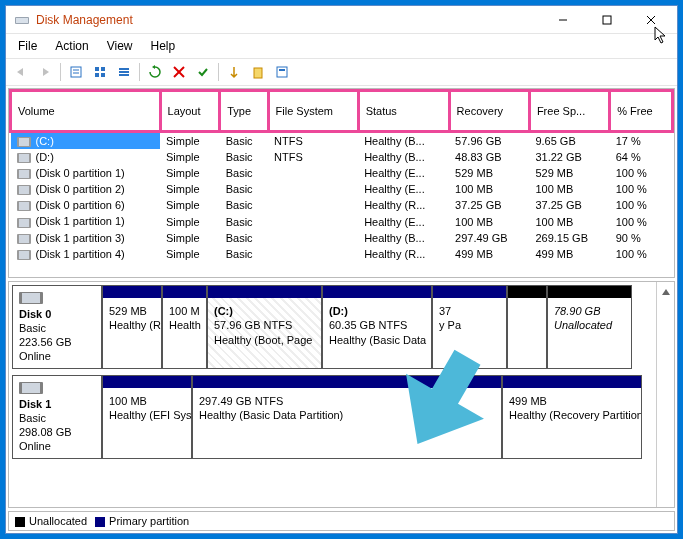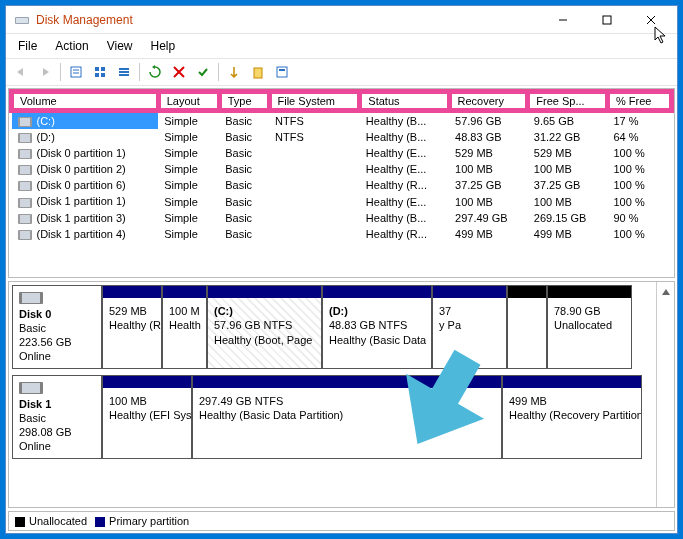--- a/index.html
+++ b/index.html
@@ -38,21 +38,21 @@
   .menu-item { padding: 3px 8px; font-size:12px; }
   
   .toolbar { display:flex; align-items:center; padding: 2px 4px; gap:2px; border-top:1px solid #e5e5e5; border-bottom:1px solid #e5e5e5; }
   .tb-btn { width:22px; height:22px; display:flex;align-items:center;justify-content:center; border:1px solid transparent; }
   .tb-sep { width:1px; height:18px; background:#ccc; margin:0 2px; }
   .tb-btn.disabled { opacity:.4; }
   
   .content { flex:1; display:flex; flex-direction:column; padding:2px; gap:3px; min-height:0; }
   .list-pane { border:1px solid #bbb; overflow:auto; height: 190px; }
   table.vol { border-collapse:collapse; width:100%; font-size:11px; }
-  table.vol th { text-align:left; font-weight:normal; background:#fff; border:5px solid #ec4899; padding:1px 6px; position:sticky; top:0; }
+  table.vol th { text-align:left; font-weight:normal; background:#fff; border:3px solid #ec4899; padding:13px 6px; position:sticky; top:0; }
   table.vol td { padding:2px 6px; white-space:nowrap; }
   table.vol tr.sel td.first { background:#3399ff; color:#fff; }
   .vicon { display:inline-block; width:14px; height:10px; background:#9a9a9a; margin-right:5px; border-radius:1px; position:relative; vertical-align:middle; }
   .vicon::after { content:""; position:absolute; inset:1px 2px 1px 2px; background:#cfd6df; }
   
   .graphic-pane { flex:1; border:1px solid #bbb; display:flex; min-height:0; }
   .disks { flex:1; overflow:auto; padding:3px 3px 3px 3px; }
   .disk-row { display:flex; margin-bottom:6px; }
   .disk-label { width:90px; border:1px solid #555; padding:6px 6px; display:flex; flex-direction:column; gap:2px; }
   .disk-label .dicon { width:24px; height:12px; background:#808080; margin-bottom:2px; border-radius:1px; position:relative;}
@@ -319,39 +319,39 @@
                 <div class="pbody">
                   <div class="plabel">(C:)</div>
                   <div>57.96 GB NTFS</div>
                   <div>Healthy (Boot, Page</div>
                 </div>
               </div>
               <div class="part" style="width: 110px;">
                 <div class="stripe "></div>
                 <div class="pbody">
                   <div class="plabel">(D:)</div>
-                  <div>48.83 GB NTFS</div>
+                  <div>60.35 GB NTFS</div>
                   <div>Healthy (Basic Data</div>
                 </div>
               </div>
               <div class="part" style="width: 75px; justify-content: space-between;">
                 <div class="stripe "></div>
                 <div class="pbody">
                   <div>37</div>
                   <div>y Pa</div>
                 </div>
               </div>
               <div class="part" style="width: 40px;">
                 <div class="stripe black"></div>
                 <div class="pbody">
                   <div></div>
                   <div></div>
                 </div>
               </div>
-              <div class="part" style="width: 85px;">
+              <div class="part" style="width: 85px; font-style: italic;">
                 <div class="stripe black"></div>
                 <div class="pbody">
                   <div>78.90 GB</div>
                   <div>Unallocated</div>
                 </div>
               </div>
             </div>
           </div>
           <div class="disk-row">
             <div class="disk-label">

